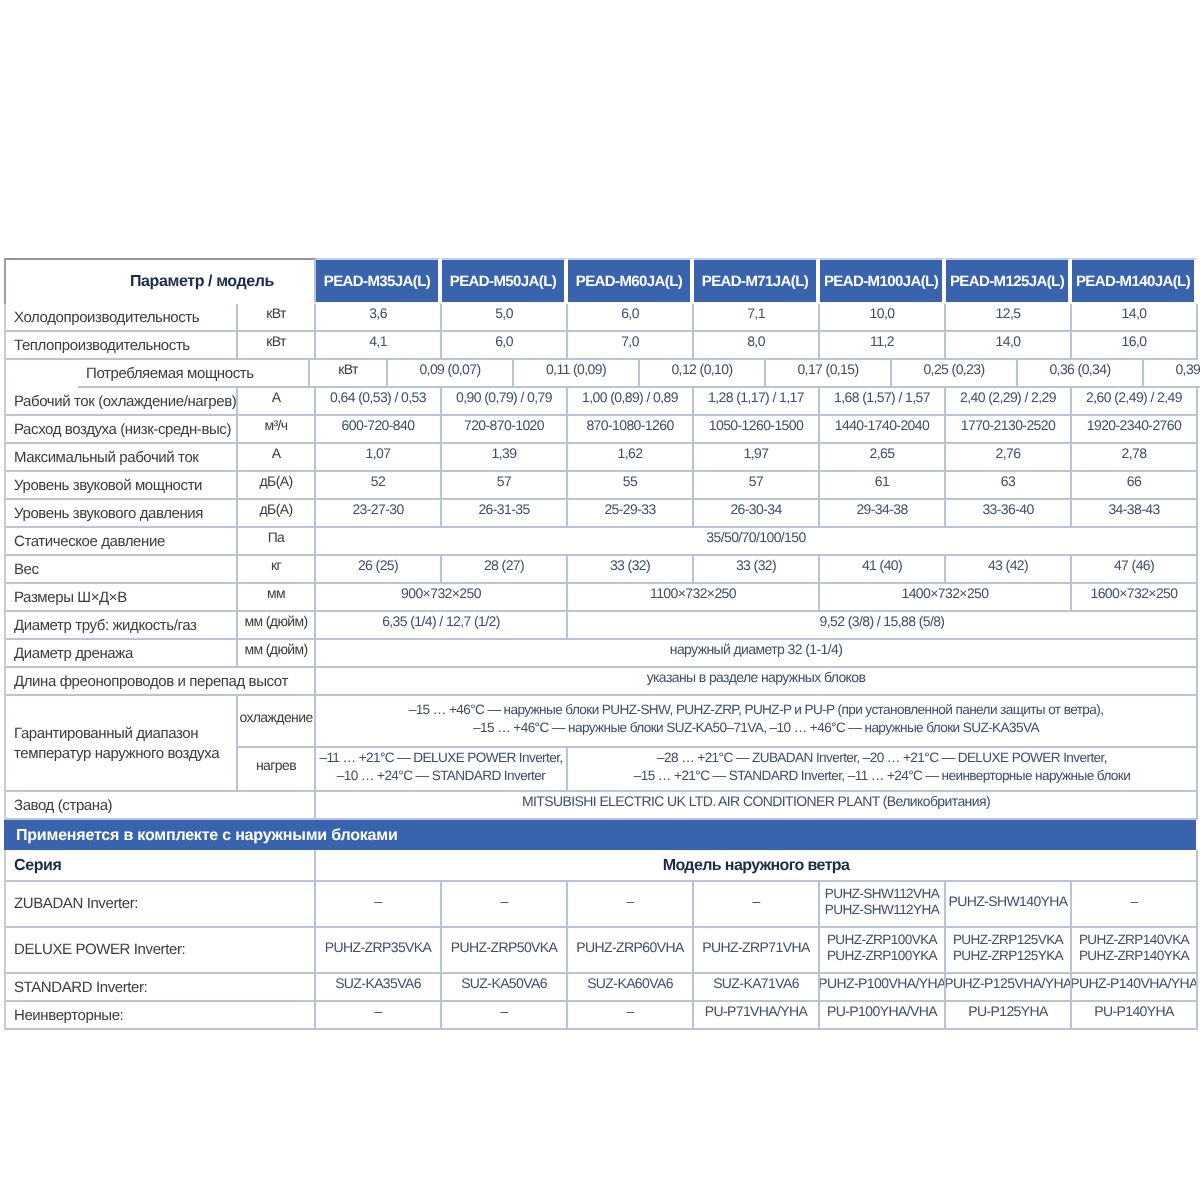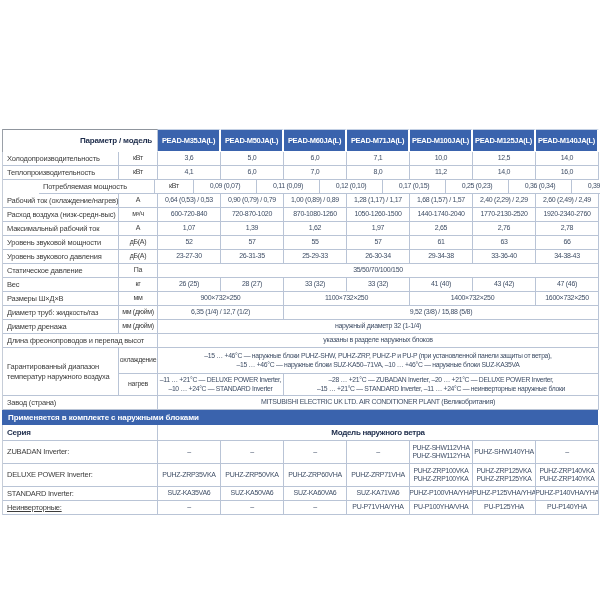--- a/index.html
+++ b/index.html
@@ -14,21 +14,21 @@
   .t-row.band{height:15px;background:#3a63ad;border:1px solid #3a63ad;align-items:center;}
   .t-row.series{height:16px;}
   .cell{box-sizing:border-box;border-right:1px solid #b9c4d6;border-bottom:1px solid #b9c4d6;
         display:flex;align-items:center;justify-content:center;text-align:center;
         font-size:7px;letter-spacing:-0.3px;color:#3f4e66;white-space:nowrap;overflow:hidden;
         flex-direction:column;line-height:1.25;}
   .cell.lbl{justify-content:flex-start;flex-direction:row;text-align:left;padding-left:4px;
             font-size:7.5px;letter-spacing:-0.2px;color:#3c3c3c;}
   .cell.unit{font-size:7px;color:#3c3c3c;}
   .hdr .cell{border-bottom:1px solid #ffffff;}
-  .hdr .plbl{justify-content:flex-end;flex-direction:row;padding-right:5px;font-weight:bold;
+  .hdr .plbl{justify-content:flex-end;flex-direction:row;padding-right:20px;font-weight:bold;
              font-size:8px;color:#1c2b4a;border-top:1px solid #8f959d;letter-spacing:-0.2px;}
   .hdr .model{background:#3a63ad;color:#ffffff;font-weight:bold;font-size:7.5px;
               border-top:1px solid #c3d0e4;border-right:2px solid #ffffff;}
   .band-title{color:#ffffff;font-weight:bold;font-size:8px;padding-left:5px;letter-spacing:-0.1px;}
   .series .cell{font-weight:bold;font-size:8px;color:#1c2b4a;}
   .t-group{display:flex;border-left:1px solid #c6cdd8;box-sizing:border-box;}
   .t-group .glabel{box-sizing:border-box;border-right:1px solid #b9c4d6;border-bottom:1px solid #b9c4d6;
         font-size:7.5px;letter-spacing:-0.2px;color:#3c3c3c;display:flex;align-items:center;
         padding-left:4px;line-height:1.3;white-space:normal;text-align:left;}
   .t-group .gright{flex:1;}
@@ -246,21 +246,21 @@
         <div class="cell lbl " style="width: 155px; flex: 0 0 155px;">STANDARD Inverter:</div>
         <div class="cell val" style="width: 63px; flex: 0 0 63px;">SUZ-KA35VA6</div>
         <div class="cell val" style="width: 63px; flex: 0 0 63px;">SUZ-KA50VA6</div>
         <div class="cell val" style="width: 63px; flex: 0 0 63px;">SUZ-KA60VA6</div>
         <div class="cell val" style="width: 63px; flex: 0 0 63px;">SUZ-KA71VA6</div>
         <div class="cell val" style="width: 63px; flex: 0 0 63px;">PUHZ-P100VHA/YHA</div>
         <div class="cell val" style="width: 63px; flex: 0 0 63px;">PUHZ-P125VHA/YHA</div>
         <div class="cell val" style="width: 63px; flex: 0 0 63px;">PUHZ-P140VHA/YHA</div>
       </div>
       <div class="t-row">
-        <div class="cell lbl " style="width: 155px; flex: 0 0 155px; text-decoration: underline;">Неинверторные:</div>
+        <div class="cell lbl " style="width: 155px; flex: 0 0 155px;">Неинверторные:</div>
         <div class="cell val" style="width: 63px; flex: 0 0 63px;">–</div>
         <div class="cell val" style="width: 63px; flex: 0 0 63px;">–</div>
         <div class="cell val" style="width: 63px; flex: 0 0 63px;">–</div>
         <div class="cell val" style="width: 63px; flex: 0 0 63px;">PU-P71VHA/YHA</div>
         <div class="cell val" style="width: 63px; flex: 0 0 63px;">PU-P100YHA/VHA</div>
         <div class="cell val" style="width: 63px; flex: 0 0 63px;">PU-P125YHA</div>
         <div class="cell val" style="width: 63px; flex: 0 0 63px;">PU-P140YHA</div>
       </div>
     </div>
 </div>

